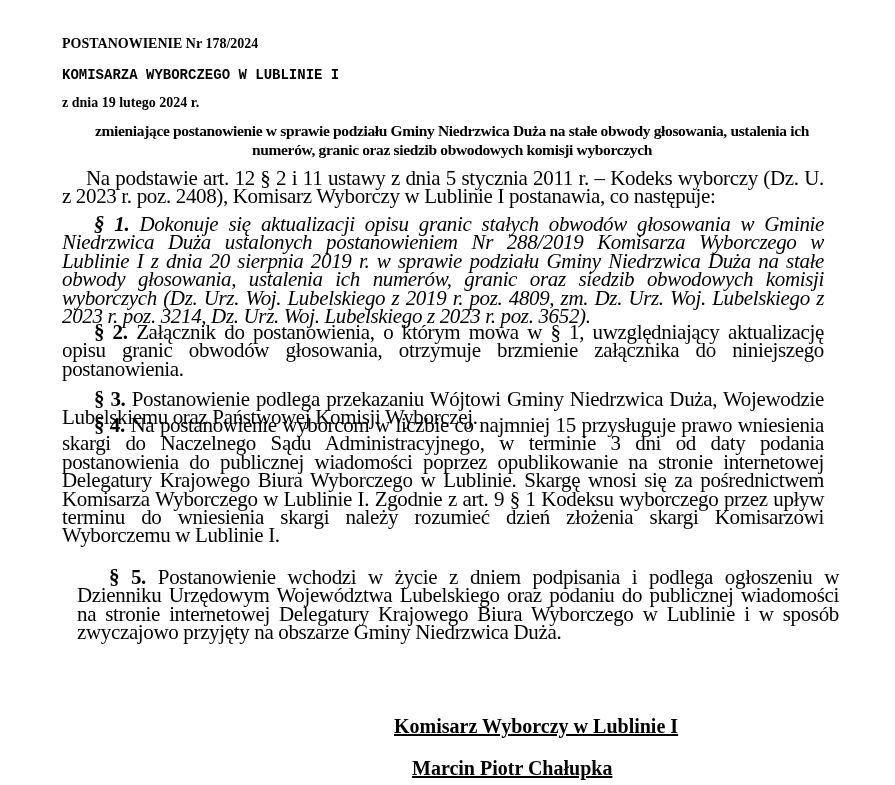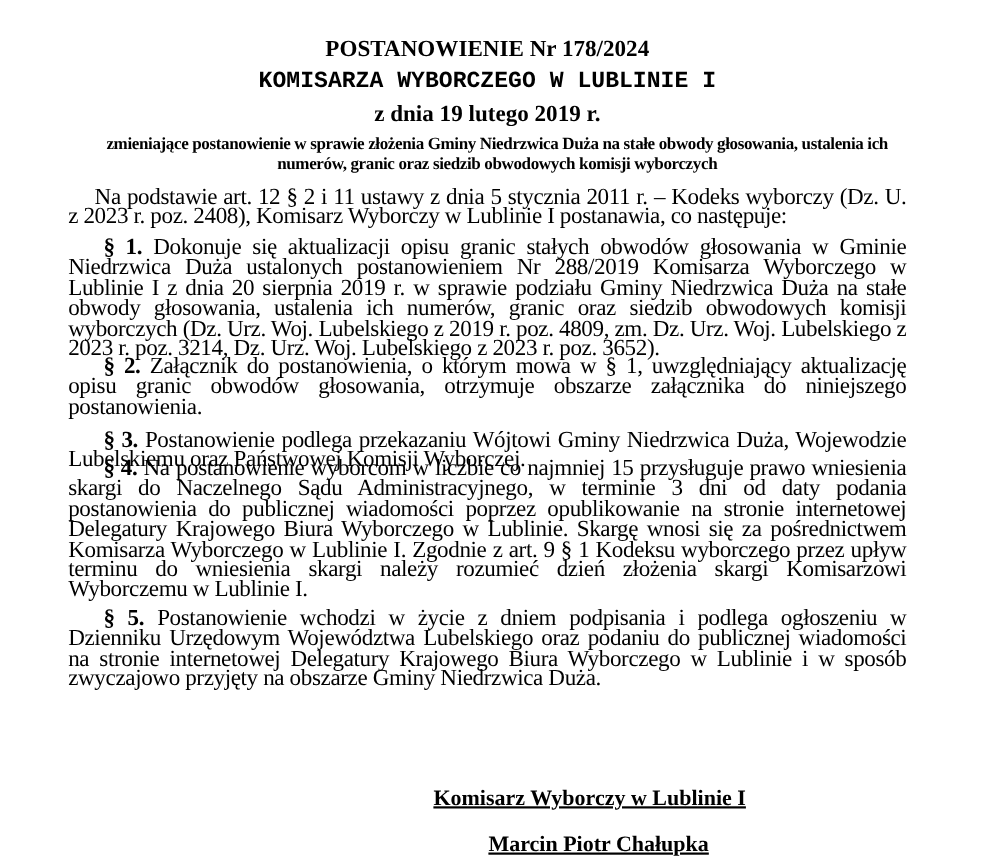--- a/index.html
+++ b/index.html
@@ -15,23 +15,22 @@
       font-family: "Liberation Serif", "DejaVu Serif", serif;
       color: #000000;
     }
     .page {
       position: absolute;
       left: 62px;
       top: 0;
       width: 762px;
     }
     .heading {
-      text-align: center;
       font-weight: bold;
-      font-size: 21px;
+      font-size: 14px;
       line-height: 18px;
       position: absolute;
       left: 0;
       width: 762px;
       margin: 0;
     }
     #h1 { top: 35px; }
     #h2 { top: 66px; font-family: Liberation Mono, monospace; }
     #h3 { top: 94px; }
     .subject {
@@ -51,52 +50,52 @@
       left: 0;
       width: 762px;
       font-size: 21px;
       line-height: 18.4px;
       text-align: justify;
       margin: 0;
       letter-spacing: -0.35px;
     }
     .para .lead { font-weight: bold; }
     #intro { top: 169px; text-indent: 24px; }
-    #p1 { top: 215px; text-indent: 32px; }
+    #p1 { top: 215px; text-indent: 32px; font-style: italic; }
     #p2 { top: 323px; text-indent: 32px; }
     #p3 { top: 390px; text-indent: 32px; }
     #p4 { top: 416px; text-indent: 32px; }
-    #p5 { top: 552px; text-indent: 32px; }
+    #p5 { top: 568px; text-indent: 32px; margin-left: 15px; }
     .sig {
       position: absolute;
       font-weight: bold;
       font-size: 20px;
       line-height: 18px;
       margin: 0;
       white-space: nowrap;
       text-decoration: underline;
     }
     #sig-title { left: 394px; top: 717px; }
-    #sig-name { left: 444px; top: 759px; }
+    #sig-name { left: 412px; top: 759px; }
   </style>
 </head>
 <body>
 
 <div class="page">
   <p class="heading" id="h1">POSTANOWIENIE Nr 178/2024</p>
   <p class="heading" id="h2">KOMISARZA WYBORCZEGO W LUBLINIE I</p>
-  <p class="heading" id="h3">z dnia 19 lutego 2019 r.</p>
+  <p class="heading" id="h3">z dnia 19 lutego 2024 r.</p>
 
-  <p class="subject">zmieniające postanowienie w sprawie złożenia Gminy Niedrzwica Duża na stałe obwody głosowania, ustalenia ich numerów, granic oraz siedzib obwodowych komisji wyborczych</p>
+  <p class="subject">zmieniające postanowienie w sprawie podziału Gminy Niedrzwica Duża na stałe obwody głosowania, ustalenia ich numerów, granic oraz siedzib obwodowych komisji wyborczych</p>
 
   <p class="para" id="intro">Na podstawie art. 12 § 2 i 11 ustawy z dnia 5 stycznia 2011 r. – Kodeks wyborczy (Dz. U. z 2023 r. poz. 2408), Komisarz Wyborczy w Lublinie I postanawia, co następuje:</p>
 
   <p class="para" id="p1"><span class="lead">§ 1.</span> <span>Dokonuje się aktualizacji opisu granic stałych obwodów głosowania w Gminie Niedrzwica Duża ustalonych postanowieniem Nr 288/2019 Komisarza Wyborczego w Lublinie I z dnia 20 sierpnia 2019 r. w sprawie podziału Gminy Niedrzwica Duża na stałe obwody głosowania, ustalenia ich numerów, granic oraz siedzib obwodowych komisji wyborczych (Dz. Urz. Woj. Lubelskiego z 2019 r. poz. 4809, zm. Dz. Urz. Woj. Lubelskiego z 2023 r. poz. 3214, Dz. Urz. Woj. Lubelskiego z 2023 r. poz. 3652).</span></p>
 
-  <p class="para" id="p2"><span class="lead">§ 2.</span> <span>Załącznik do postanowienia, o którym mowa w § 1, uwzględniający aktualizację opisu granic obwodów głosowania, otrzymuje obszarze załącznika do niniejszego postanowienia.</span></p>
+  <p class="para" id="p2"><span class="lead">§ 2.</span> <span>Załącznik do postanowienia, o którym mowa w § 1, uwzględniający aktualizację opisu granic obwodów głosowania, otrzymuje brzmienie załącznika do niniejszego postanowienia.</span></p>
 
   <p class="para" id="p3"><span class="lead">§ 3.</span> <span>Postanowienie podlega przekazaniu Wójtowi Gminy Niedrzwica Duża, Wojewodzie Lubelskiemu oraz Państwowej Komisji Wyborczej.</span></p>
 
   <p class="para" id="p4"><span class="lead">§ 4.</span> <span>Na postanowienie wyborcom w liczbie co najmniej 15 przysługuje prawo wniesienia skargi do Naczelnego Sądu Administracyjnego, w terminie 3 dni od daty podania postanowienia do publicznej wiadomości poprzez opublikowanie na stronie internetowej Delegatury Krajowego Biura Wyborczego w Lublinie. Skargę wnosi się za pośrednictwem Komisarza Wyborczego w Lublinie I. Zgodnie z art. 9 § 1 Kodeksu wyborczego przez upływ terminu do wniesienia skargi należy rozumieć dzień złożenia skargi Komisarzowi Wyborczemu w Lublinie I.</span></p>
 
   <p class="para" id="p5"><span class="lead">§ 5.</span> <span>Postanowienie wchodzi w życie z dniem podpisania i podlega ogłoszeniu w Dzienniku Urzędowym Województwa Lubelskiego oraz podaniu do publicznej wiadomości na stronie internetowej Delegatury Krajowego Biura Wyborczego w Lublinie i w sposób zwyczajowo przyjęty na obszarze Gminy Niedrzwica Duża.</span></p>
 </div>
 
 <p class="sig" id="sig-title">Komisarz Wyborczy w Lublinie I</p>
 <p class="sig" id="sig-name">Marcin Piotr Chałupka</p>

